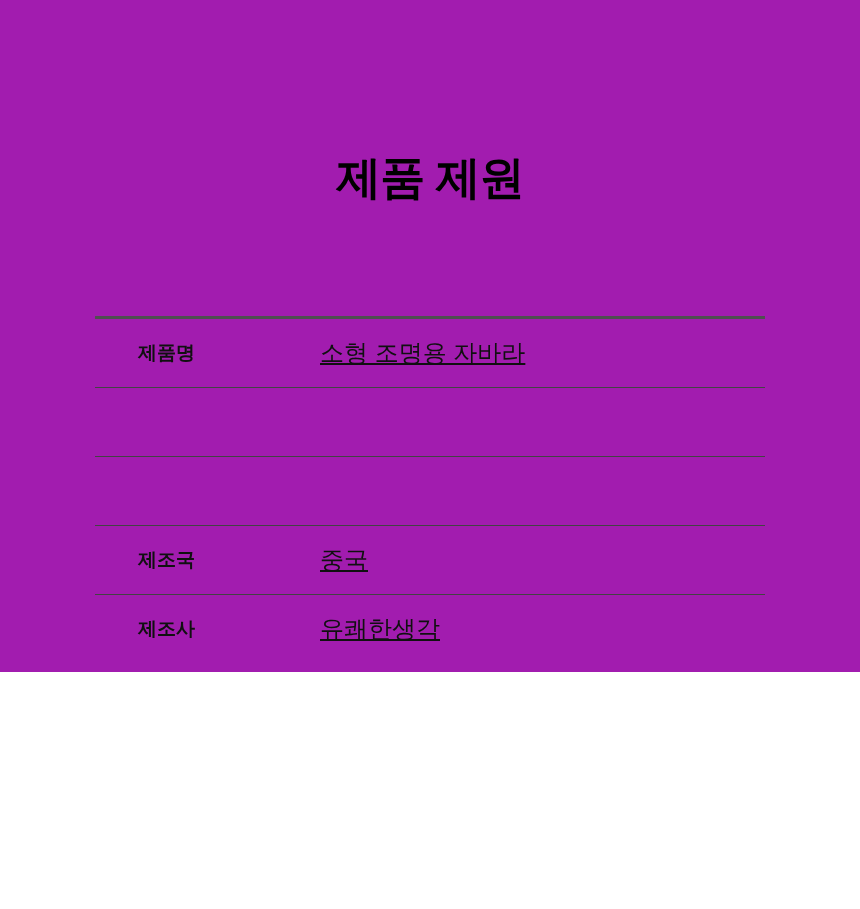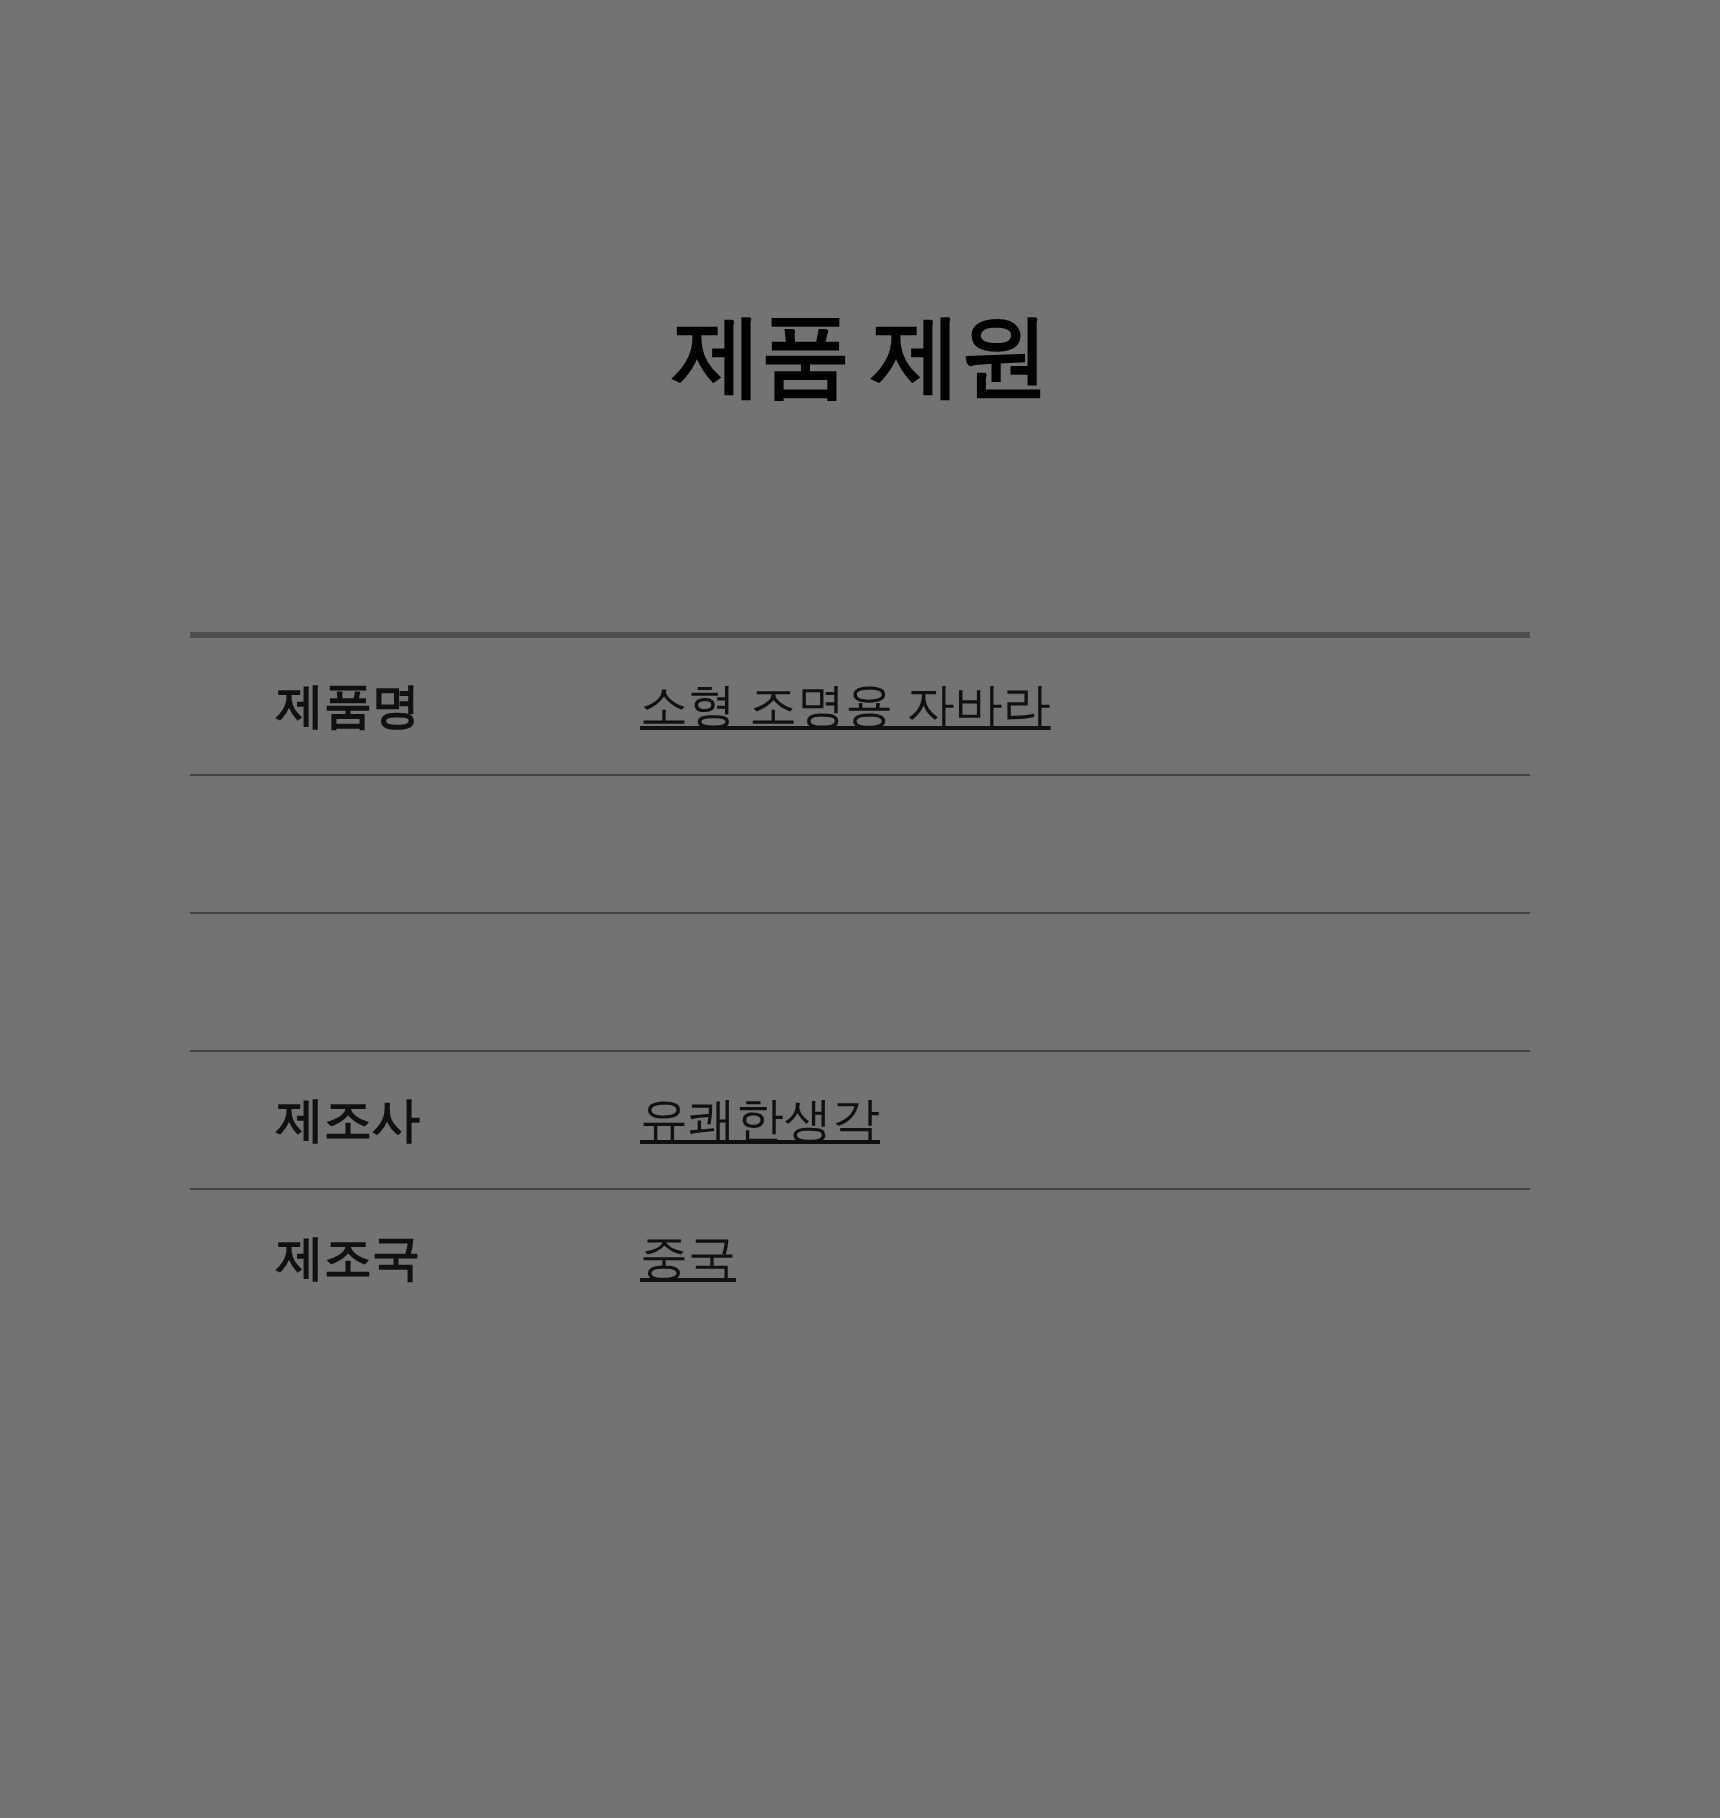--- a/index.html
+++ b/index.html
@@ -7,23 +7,23 @@
   html, body {
     width: 860px;
     height: 909px;
     background: #ffffff;
     font-family: "Liberation Sans", "DejaVu Sans", sans-serif;
     color: #101010;
   }
 
   .page {
     width: 860px;
-    height: 909px;
+    height: 672px;
     overflow: hidden;
-    background: #737373;
+    background: #a21caf;
   }
 
   .page-title {
     padding-top: 153px;
     text-align: center;
     font-size: 45px;
     font-weight: 700;
     letter-spacing: -1px;
     line-height: 1.1;
     color: #000000;
@@ -43,21 +43,21 @@
   }
 
   .spec-row:last-child {
     border-bottom: none;
   }
 
   .spec-label {
     width: 225px;
     padding-left: 43px;
     flex-shrink: 0;
-    font-size: 24px;
+    font-size: 19px;
     font-weight: 700;
     white-space: pre;
     color: #101010;
   }
 
   .spec-value {
     flex: 1;
     font-size: 24px;
     font-weight: 400;
     white-space: pre;
@@ -80,23 +80,23 @@
     </div>
 
     <div class="spec-row">
     </div>
 
     <div class="spec-row">
     </div>
 
 
     <div class="spec-row">
-      <div class="spec-label">제조사</div>
-      <div class="spec-value">유쾌한생각</div>
+      <div class="spec-label">제조국</div>
+      <div class="spec-value">중국</div>
     </div>
 
     <div class="spec-row">
-      <div class="spec-label">제조국</div>
-      <div class="spec-value">중국</div>
+      <div class="spec-label">제조사</div>
+      <div class="spec-value">유쾌한생각</div>
     </div>
 
   </div>
 </div>
 
 </body></html>

